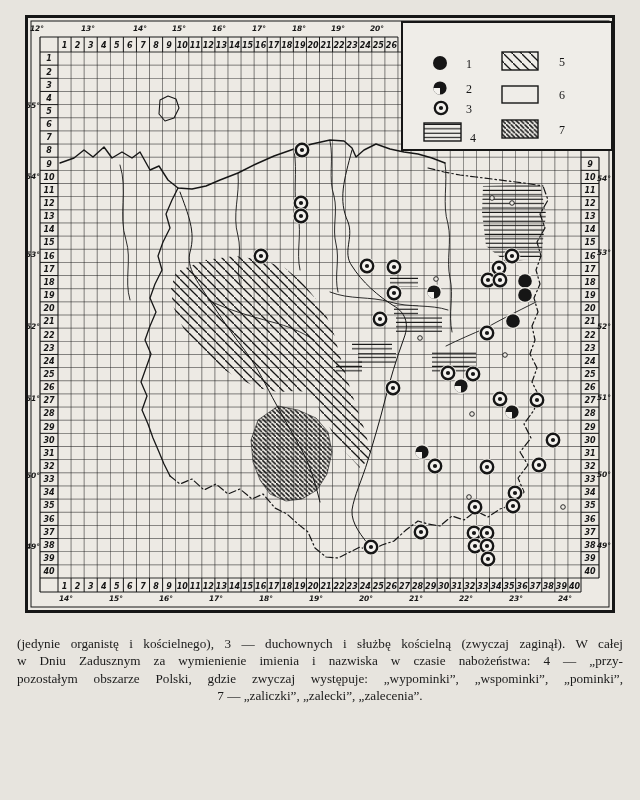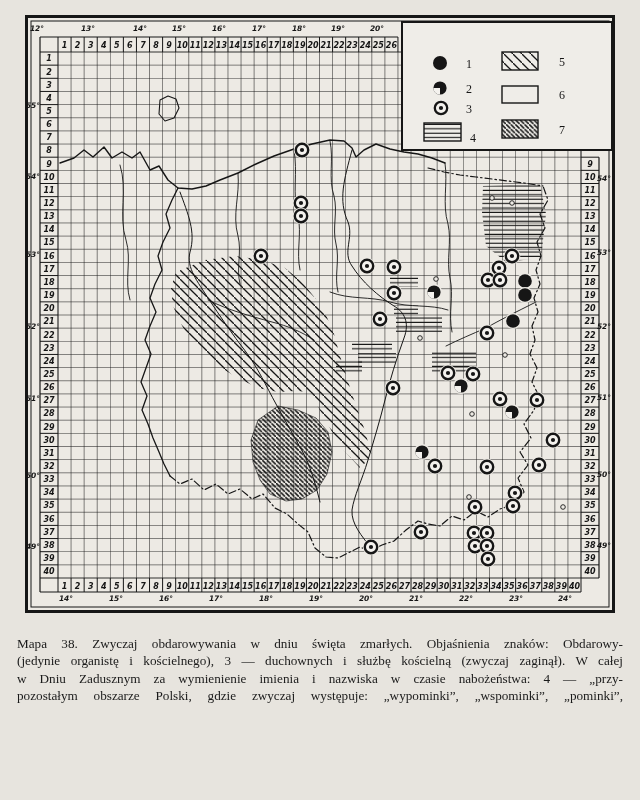--- a/index.html
+++ b/index.html
@@ -710,17 +710,17 @@
       <text x="559" y="99" class="legend-num">6</text>
     </g>
     <g>
       <rect x="502" y="120" width="36" height="18" fill="url(#hatch7)" stroke="#161616" stroke-width="1.4"></rect>
       <text x="559" y="134" class="legend-num">7</text>
     </g>
   </g>
 </svg>
 
 <div class="caption">
-  <div class="cap-line">Mapa 38. Zwyczaj obdarowywania w dniu święta zmarłych. Objaśnienia znaków: Obdarowy-</div>
   <div class="cap-line">(jedynie organistę i kościelnego), 3 — duchownych i służbę kościelną (zwyczaj zaginął). W całej</div>
   <div class="cap-line">w Dniu Zadusznym za wymienienie imienia i nazwiska w czasie nabożeństwa: 4 — „przy-</div>
   <div class="cap-line">pozostałym obszarze Polski, gdzie zwyczaj występuje: „wypominki”, „wspominki”, „pominki”,</div>
+  <div class="cap-line cap-last">7 — „zaliczki”, „zalecki”, „zalecenia”.</div>
 </div>
 
 </body></html>

